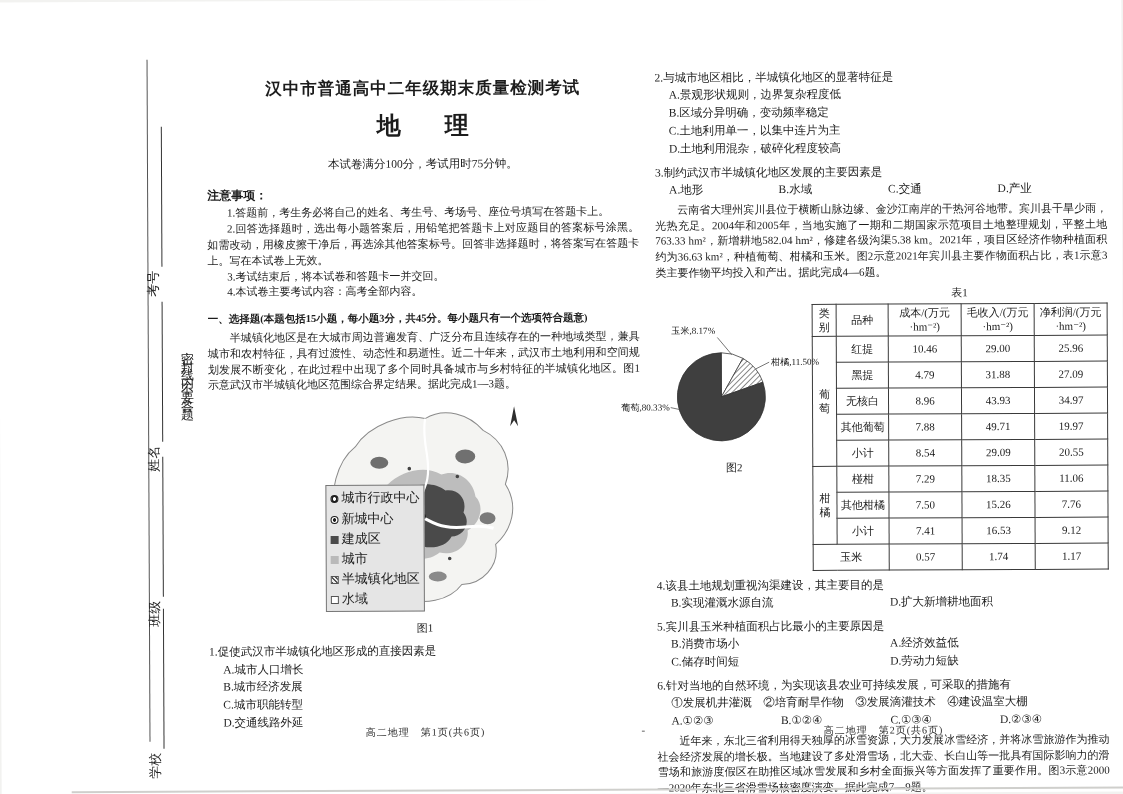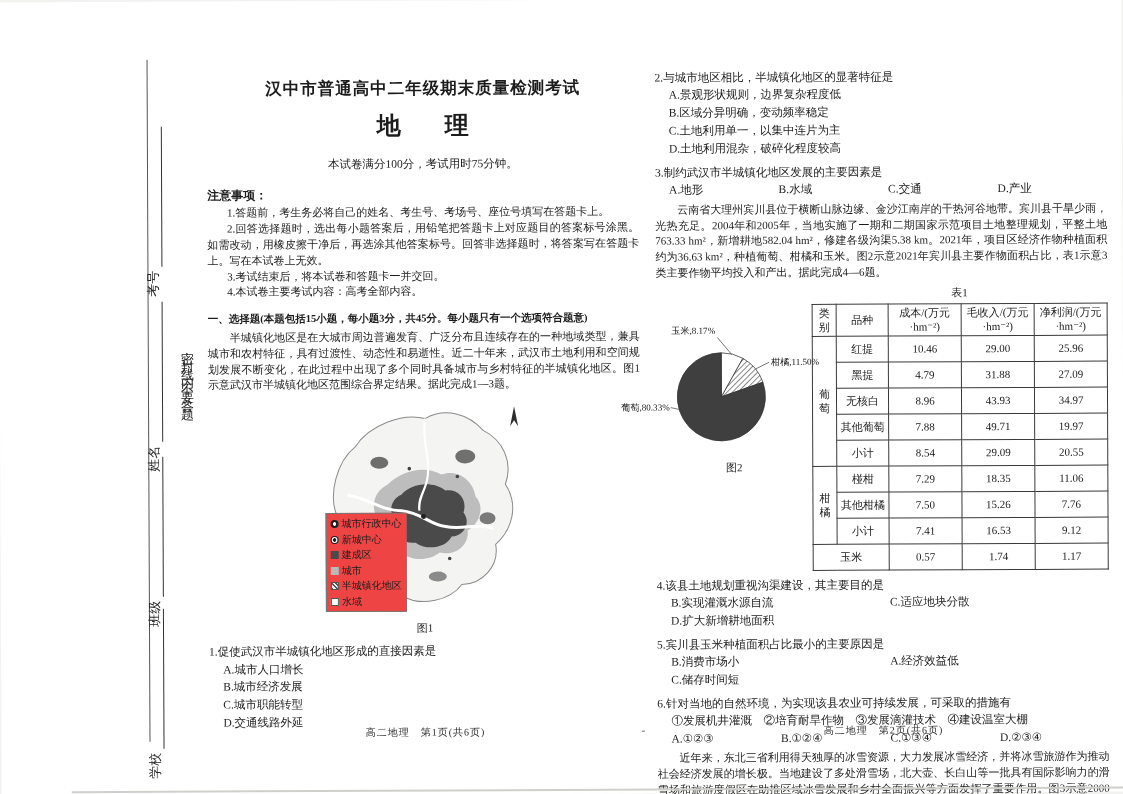--- a/index.html
+++ b/index.html
@@ -32,21 +32,21 @@
   .opt-col > div { padding-left:14px; line-height:1.55; }
   .opt-grid2 { display:grid; grid-template-columns:1fr 1fr; padding-left:14px; line-height:1.55; }
   .opt-grid4 { display:grid; grid-template-columns:repeat(4,1fr); padding-left:14px; line-height:1.55; }
   .opt-items { padding-left:14px; line-height:1.55; }
 
   .pg-footer { position:absolute; bottom:55px; left:0; right:0; text-align:center; font-size:10px; letter-spacing:1px; color:#2a2a2a; }
   .page-mark { position:absolute; left:640px; bottom:58px; font-size:11px; color:#333; }
 
   
   .map-wrap { position:relative; width:214px; margin:6px auto 0; }
-  .map-legend { position:absolute; left:8px; bottom:8px; background:#ef4444; border:1px solid #777; padding:2px 4px; font-size:10px; line-height:1.55; text-align:left; }
+  .map-legend { position:absolute; left:8px; bottom:8px; background:#e5e5e5; border:1px solid #777; padding:2px 4px; font-size:13px; line-height:1.55; text-align:left; }
   .lg-row { white-space:nowrap; }
   .sw { display:inline-block; width:8px; height:8px; margin-right:3px; vertical-align:-1px; }
   .sw-admin { border-radius:50%; border:1px solid #1e1e1e; background:radial-gradient(circle,#fff 0 1.5px,#1e1e1e 2px); }
   .sw-newcity { border-radius:50%; border:1px solid #1e1e1e; background:radial-gradient(circle,#1e1e1e 0 1.5px,#fff 2px); }
   .sw-builtup { background:#4a4a4a; }
   .sw-city { background:#b9b9b9; }
   .sw-semi { background:repeating-linear-gradient(45deg,#555 0 1.5px,#eee 1.5px 3px); border:0.5px solid #555; }
   .sw-water { background:#fff; border:1px solid #555; }
   .fig-cap { text-align:center; font-size:11px; margin-top:1px; }
 
@@ -272,31 +272,31 @@
             </tr>
           </tbody>
         </table>
       </div>
     </div>
 
     <div class="q">
       <p class="q-stem">4.该县土地规划重视沟渠建设，其主要目的是</p>
       <div class="opt-grid2">
         <div>B.实现灌溉水源自流</div>
-        <div>C.适应地块分散</div>
         <div>D.扩大新增耕地面积</div>
       </div>
     </div>
 
     <div class="q">
       <p class="q-stem">5.宾川县玉米种植面积占比最小的主要原因是</p>
       <div class="opt-grid2">
         <div>B.消费市场小</div>
         <div>A.经济效益低</div>
         <div>C.储存时间短</div>
+        <div>D.劳动力短缺</div>
       </div>
     </div>
 
     <div class="q">
       <p class="q-stem">6.针对当地的自然环境，为实现该县农业可持续发展，可采取的措施有</p>
       <div class="opt-items">①发展机井灌溉　②培育耐旱作物　③发展滴灌技术　④建设温室大棚</div>
       <div class="opt-grid4">
         <div>A.①②③</div>
         <div>B.①②④</div>
         <div>C.①③④</div>

